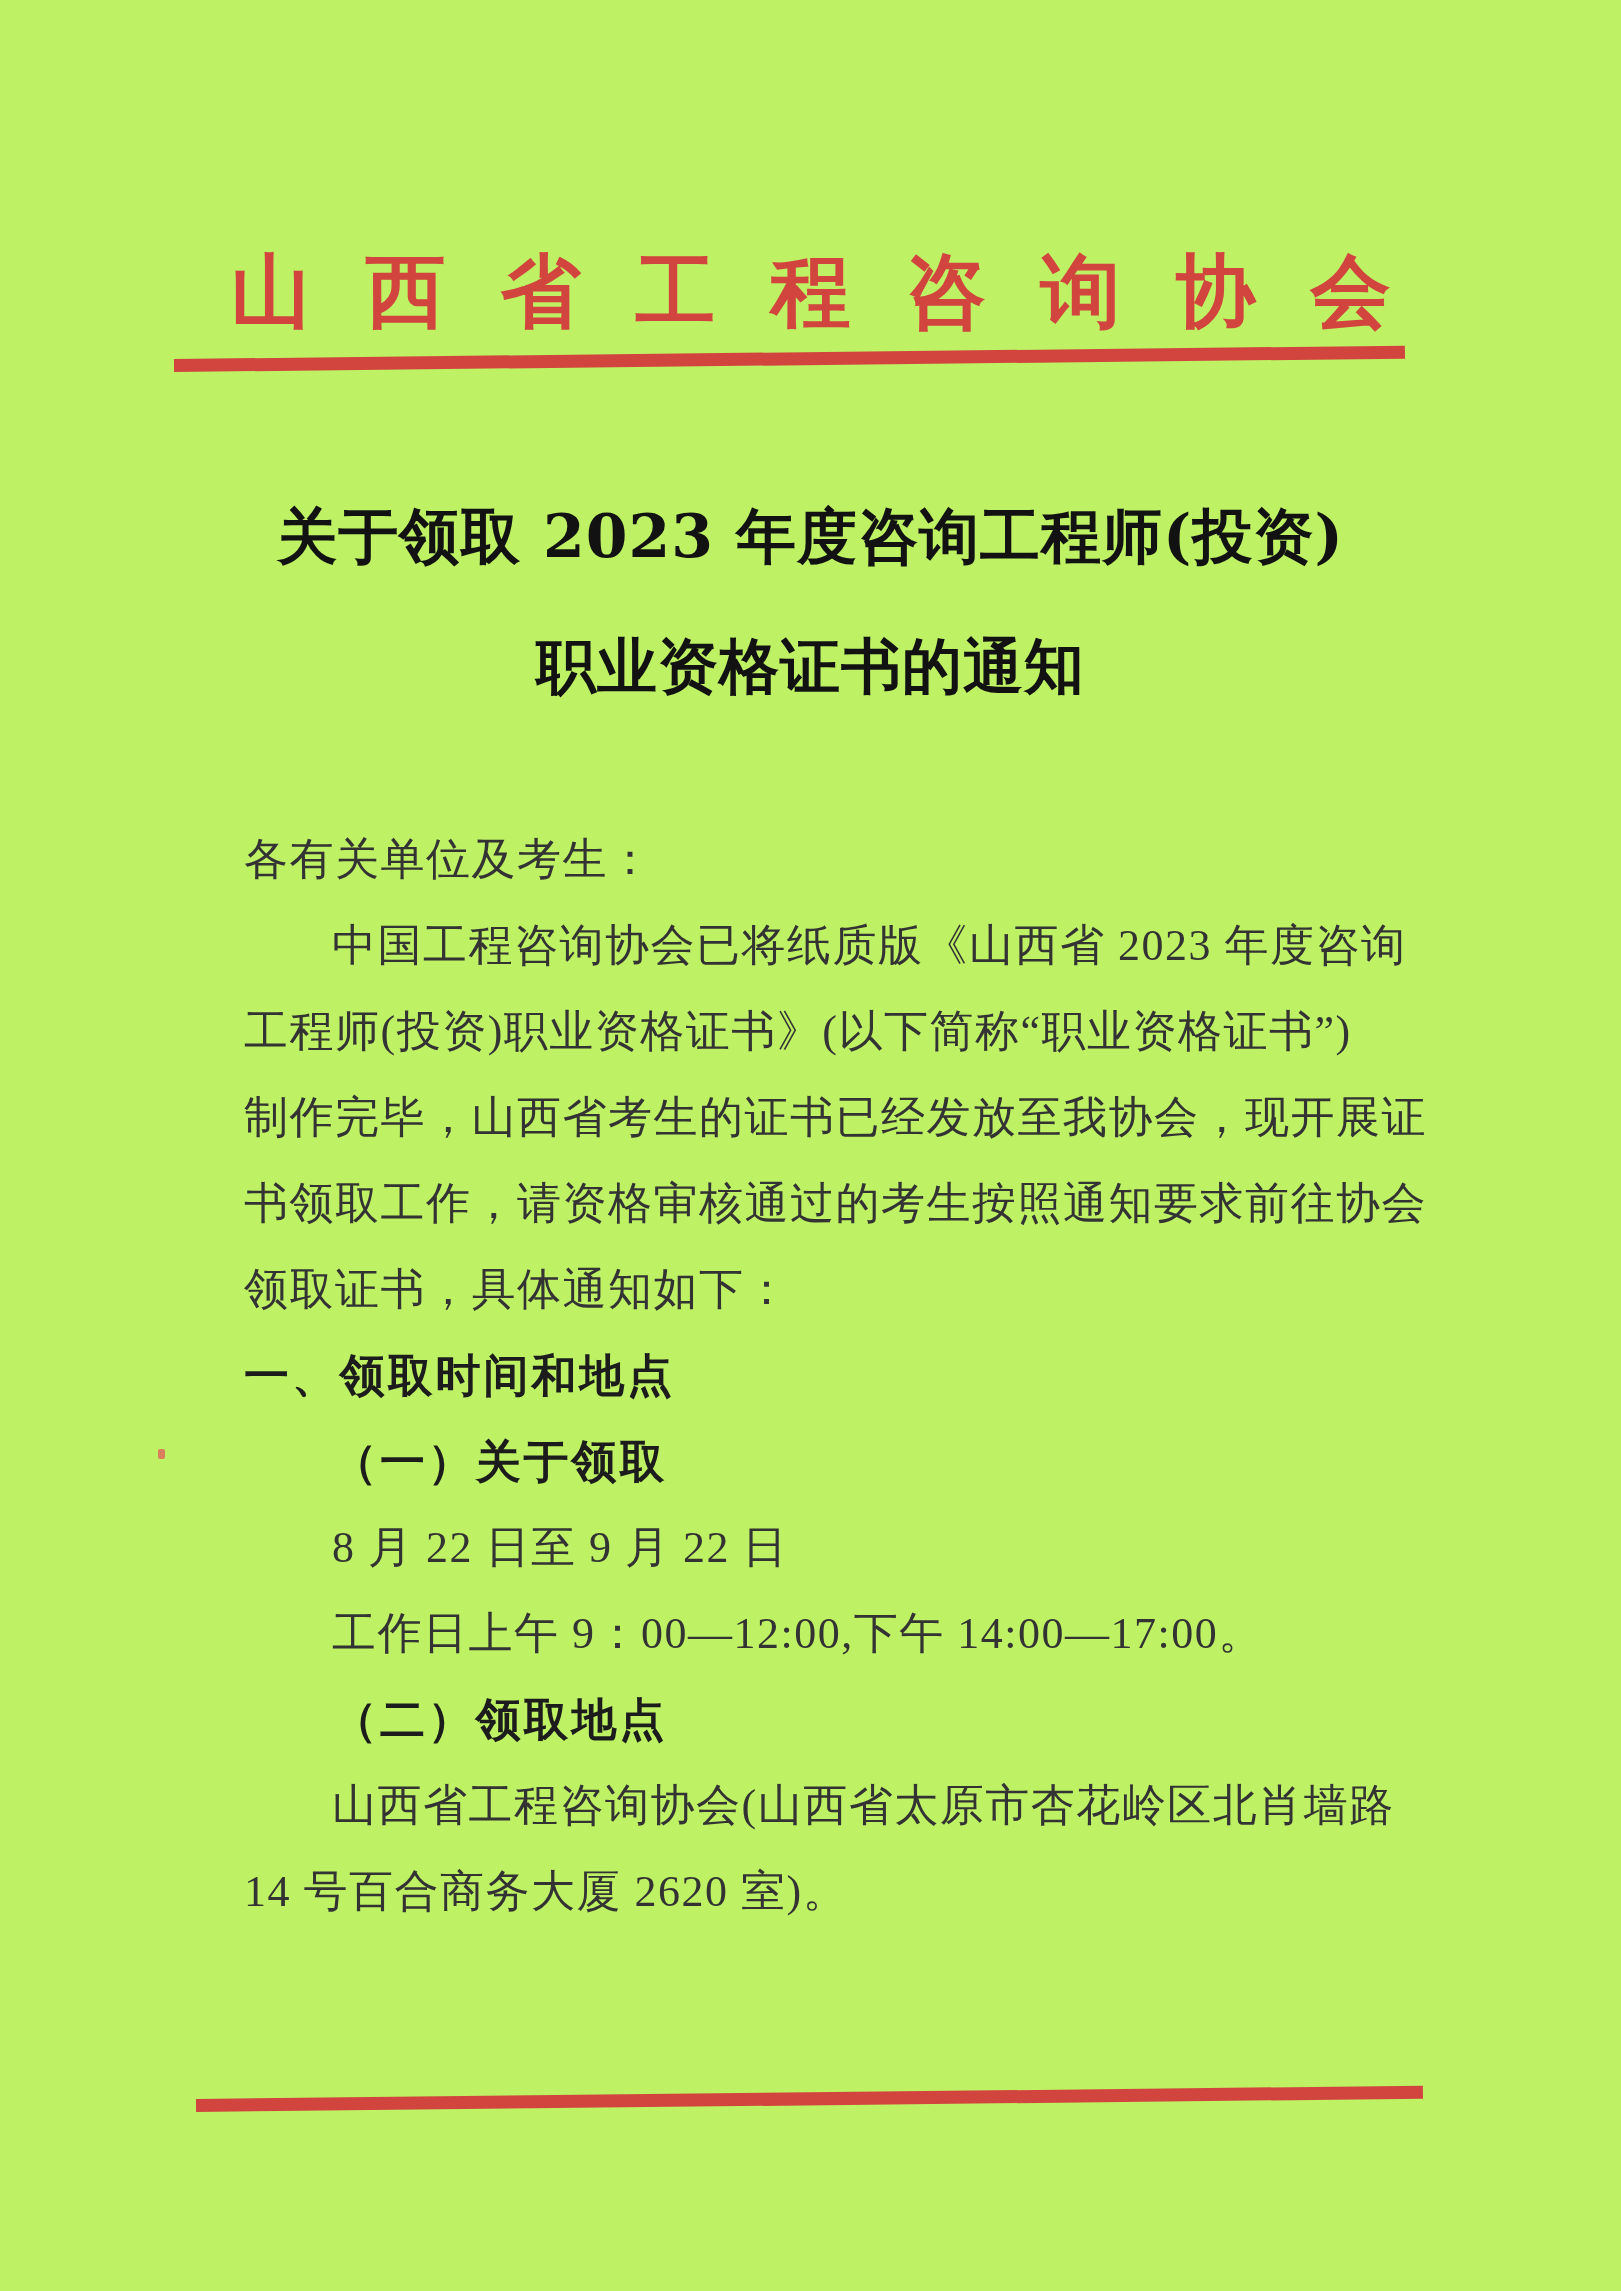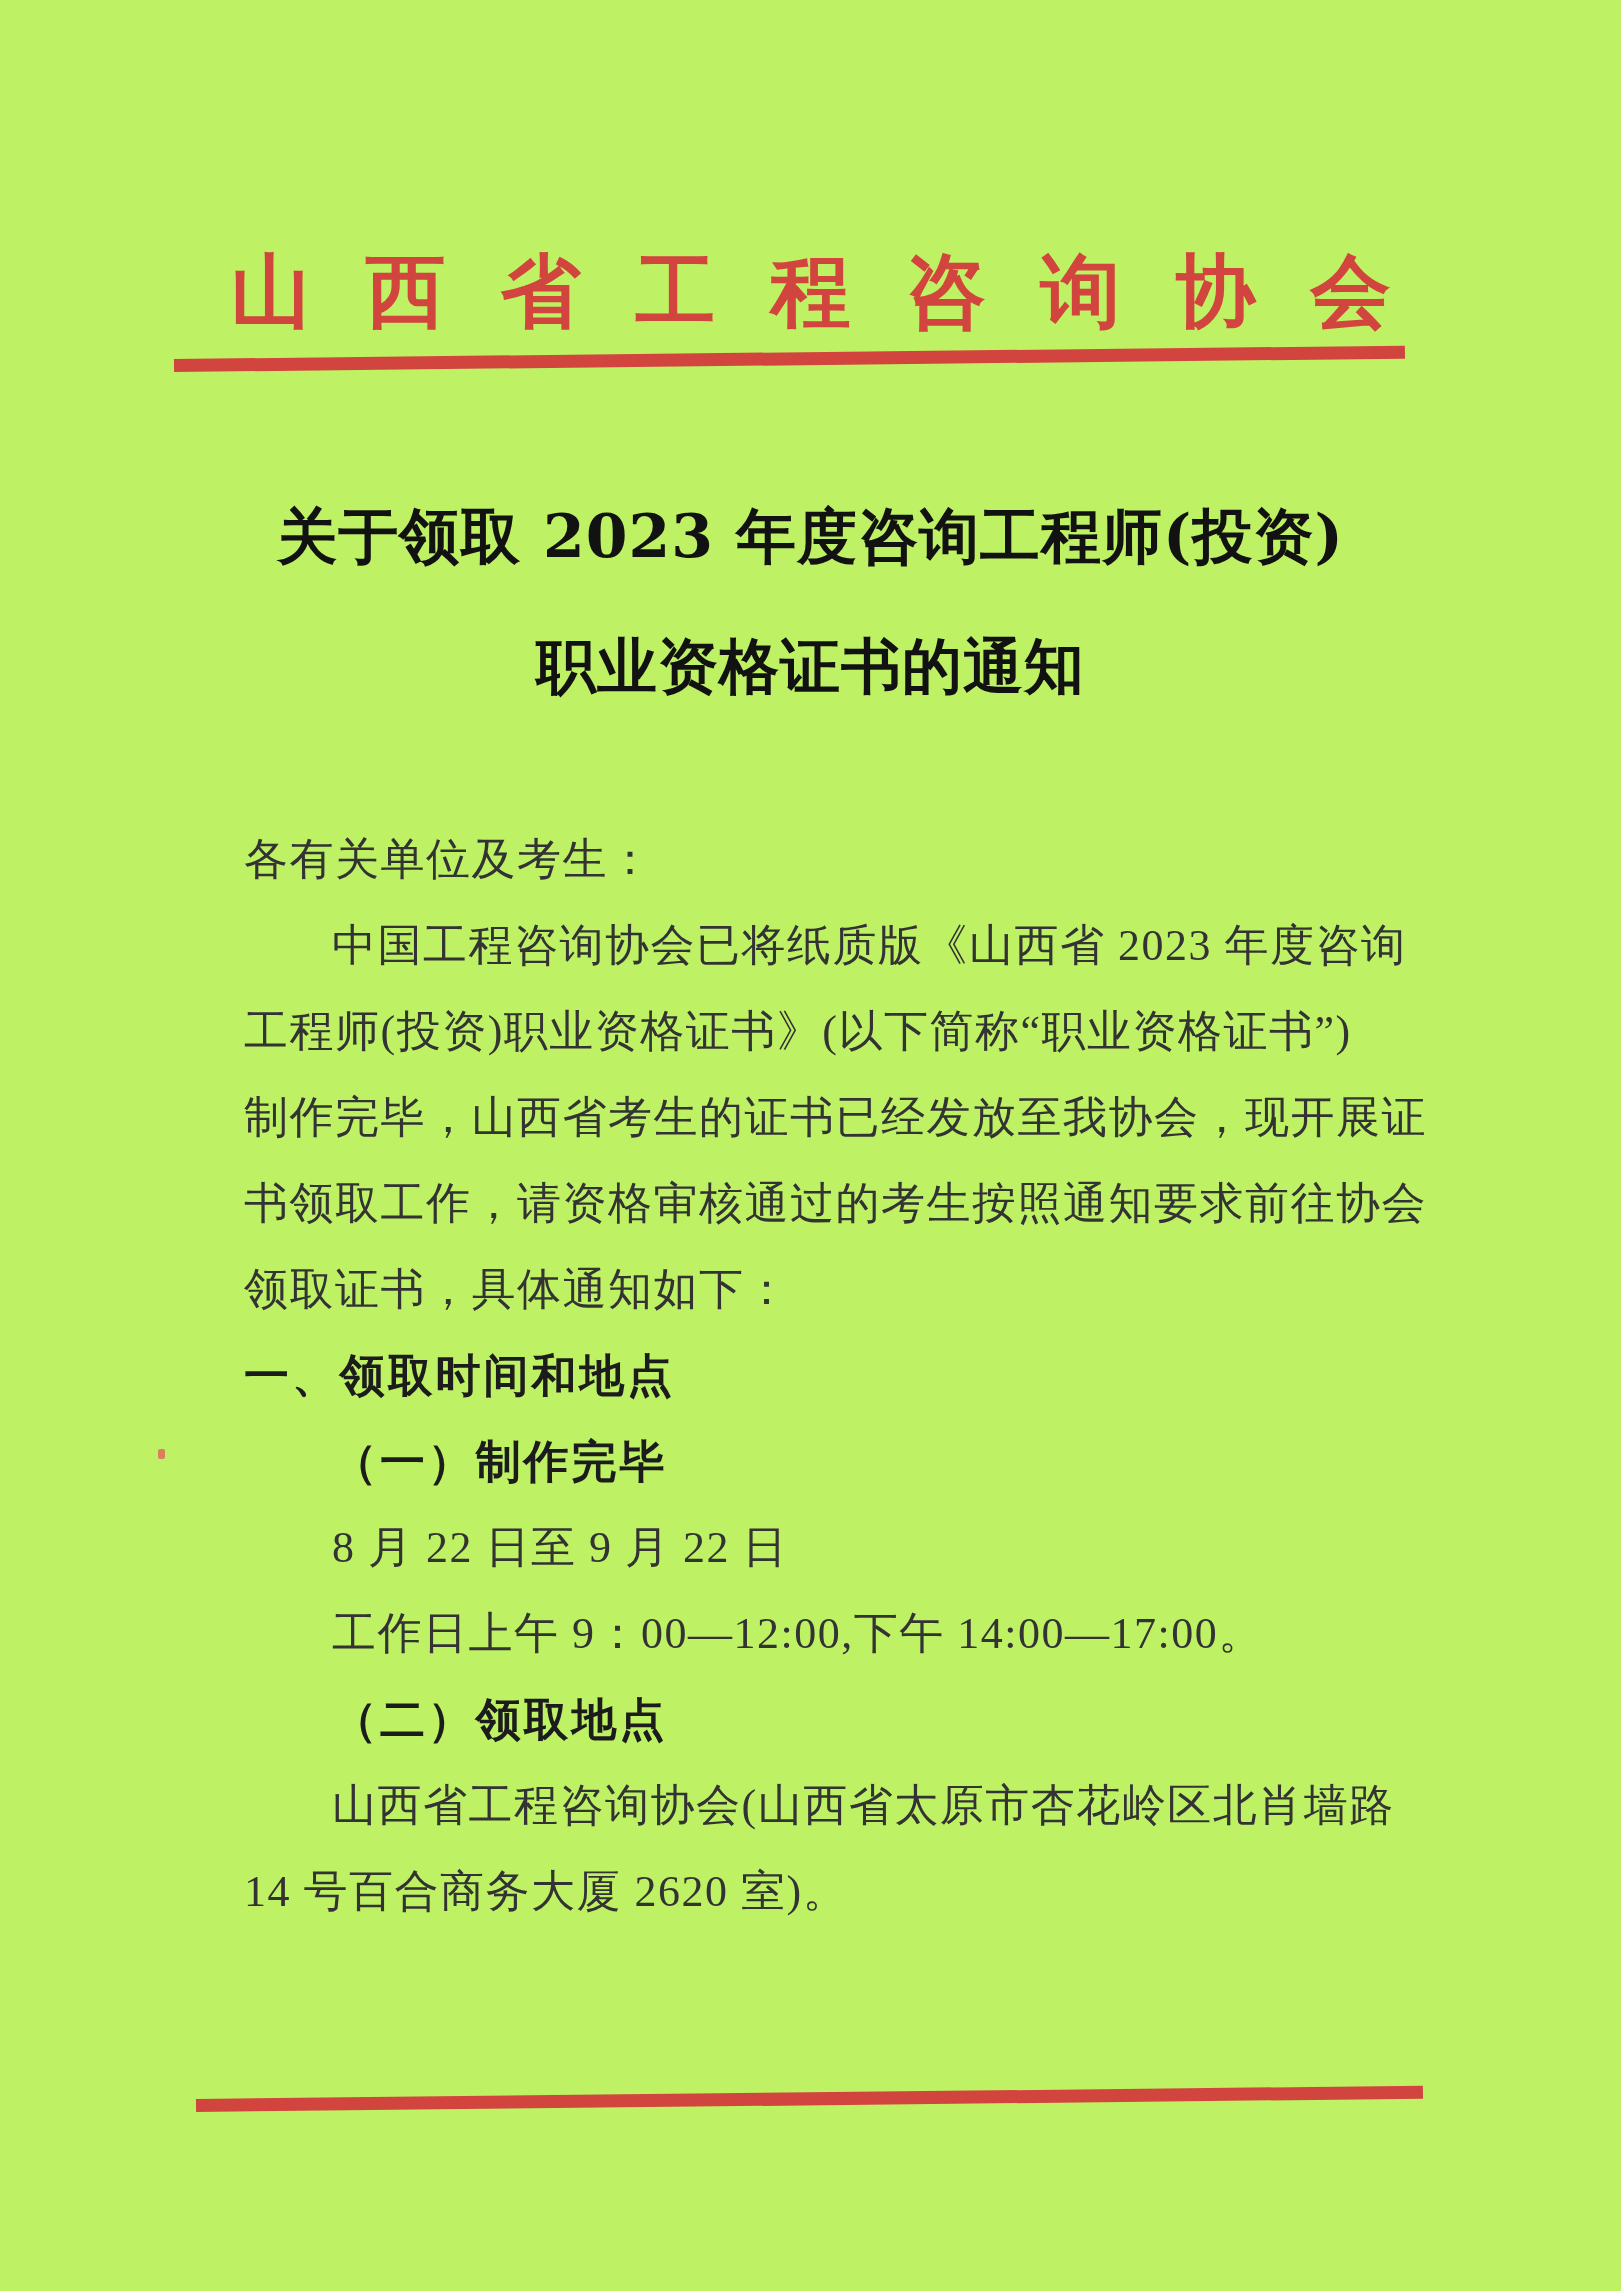--- a/index.html
+++ b/index.html
@@ -117,21 +117,21 @@
   <div class="artifact-dot"></div>
 
   <div class="body-block">
     <div class="line">各有关单位及考生：</div>
     <div class="line indent">中国工程咨询协会已将纸质版《山西省 2023 年度咨询</div>
     <div class="line">工程师(投资)职业资格证书》(以下简称“职业资格证书”)</div>
     <div class="line">制作完毕，山西省考生的证书已经发放至我协会，现开展证</div>
     <div class="line">书领取工作，请资格审核通过的考生按照通知要求前往协会</div>
     <div class="line">领取证书，具体通知如下：</div>
     <div class="line hei">一、领取时间和地点</div>
-    <div class="line kai indent">（一）制作完毕</div>
+    <div class="line kai indent">（一）关于领取</div>
     <div class="line indent">8 月 22 日至 9 月 22 日</div>
     <div class="line indent">工作日上午 9：00—12:00,下午 14:00—17:00。</div>
     <div class="line kai indent">（二）领取地点</div>
     <div class="line indent">山西省工程咨询协会(山西省太原市杏花岭区北肖墙路</div>
     <div class="line">14 号百合商务大厦 2620 室)。</div>
   </div>
 
   <div class="rule rule-bottom"></div>
 
 </div>

